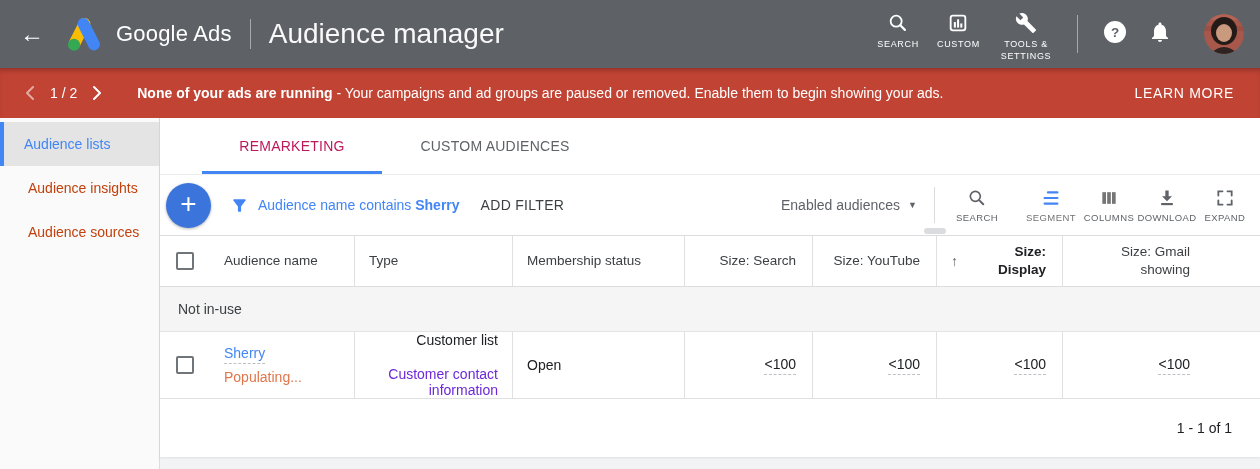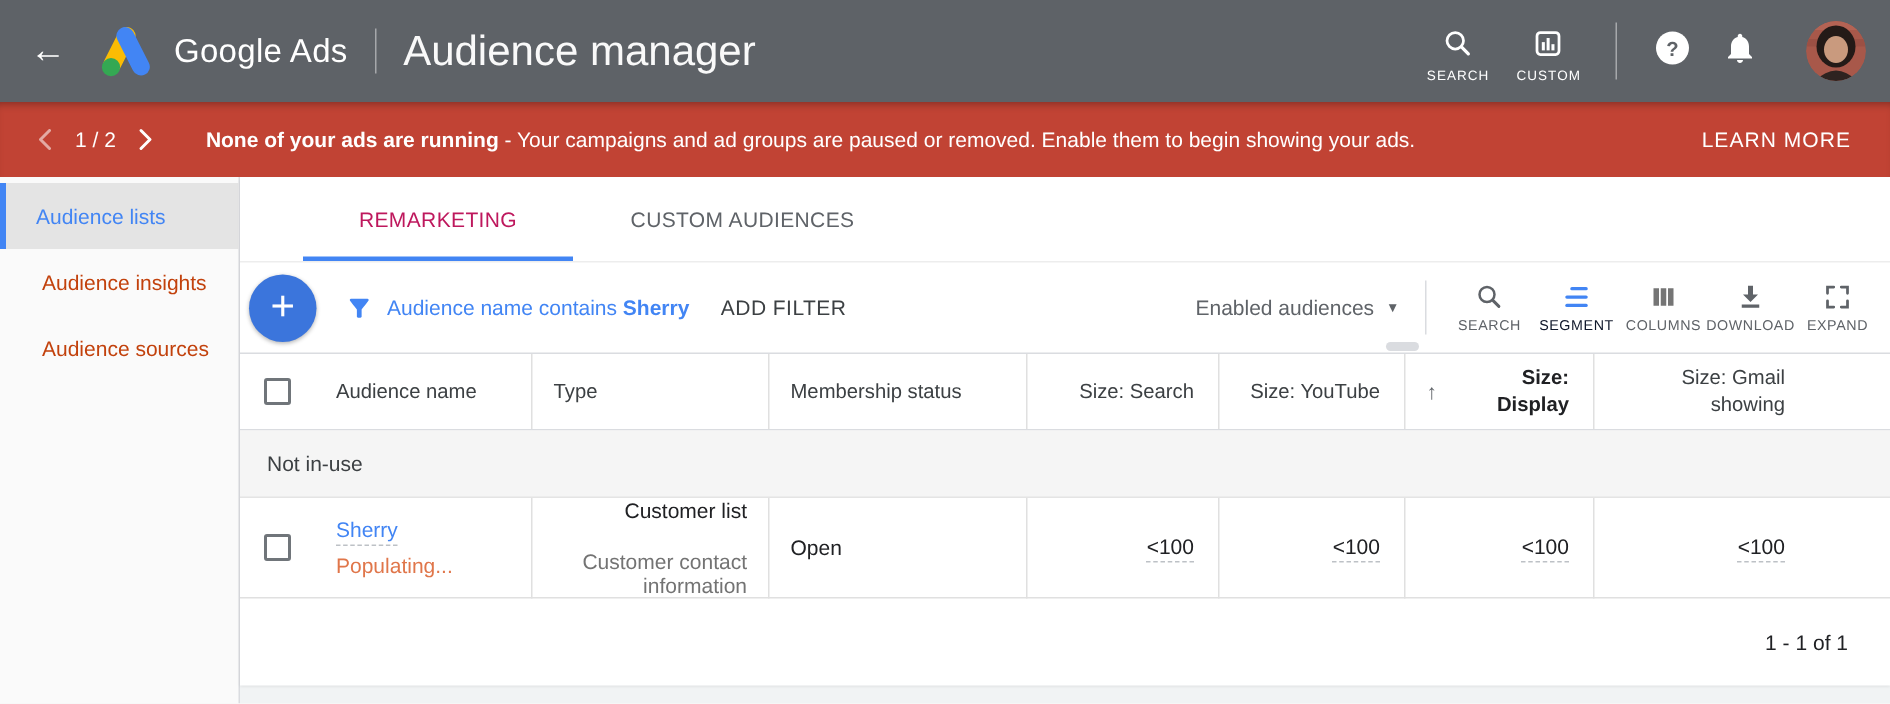--- a/index.html
+++ b/index.html
@@ -57,21 +57,21 @@
   .filter-chip { margin-left:9px; font-size:14px; color:#4285f4; cursor:pointer; white-space:nowrap; }
   .filter-chip b { font-weight:700; }
   .add-filter { margin-left:21px; font-size:14px; font-weight:500; letter-spacing:.3px; color:#3c4043; cursor:pointer; white-space:nowrap; }
   .tb-spacer { flex:1; }
   .aud-dropdown { display:flex; align-items:center; font-size:14px; color:#5f6368; cursor:pointer; white-space:nowrap; }
   .aud-caret { font-size:9px; margin-left:8px; color:#5f6368; }
   .tb-divider { width:1px; height:36px; background:#dadce0; margin:0 13px 0 17px; }
   .icon-btn { width:58px; display:flex; flex-direction:column; align-items:center; cursor:pointer; color:#5f6368; }
   .icon-btn .ic { height:22px; display:flex; align-items:center; }
   .icon-btn .lbl { font-size:9.5px; letter-spacing:.4px; margin-top:3px; font-weight:500; }
-  .icon-btn.active { color:#0f172a; }
+  .icon-btn.active { color:#737373;margin-left:16px; }
   .scroll-thumb { position:absolute; left:764px; top:110px; width:22px; height:6px; border-radius:3px; background:#dadce0; cursor:pointer; }
 
   
   .grid-row { display:grid; grid-template-columns:50px 145px 158px 172px 128px 124px 126px 1fr; }
   .cell { display:flex; align-items:center; padding:0 14px; min-width:0; }
   .cell.sep { border-right:1px solid #e0e0e0;text-align:right; }
   .cell.num { justify-content:flex-end; text-align:right; padding-right:16px; }
   .cell.gmail { padding-right:70px; }
   .thead { height:52px; border-top:1px solid #dadce0; border-bottom:1px solid #dadce0; flex-shrink:0; }
   .thead .cell { font-size:13.5px; color:#3c4043; line-height:1.3; }
@@ -79,21 +79,21 @@
   .sort-arrow { font-weight:400; color:#5f6368; margin-right:7px; font-size:14px; }
   .chk { width:18px; height:18px; border:2px solid #70757a; border-radius:2px; background:#fff; cursor:pointer; flex-shrink:0; }
   .cell.chkcell { justify-content:center; padding:0; }
   .group-row { height:45px; background:#f5f5f5; border-bottom:1px solid #e4e4e4; display:flex; align-items:center; padding-left:18px; font-size:14px; color:#3c4043; flex-shrink:0; }
   .tbody-row { height:67px; border-bottom:1px solid #e0e0e0; font-size:14px; flex-shrink:0; }
   .name-stack { display:flex; flex-direction:column; align-items:flex-start; }
   .row-link { color:#4285f4; border-bottom:1px dashed #bdc1c6; padding-bottom:2px; cursor:pointer; }
   .row-status { color:#e0764a; margin-top:5px; }
   .type-stack { line-height:1.18; }
   .type-main { color:#202124; }
-  .type-detail { color:#737373; margin-top:17px; }
+  .type-detail { color:#6d28d9; margin-top:17px; }
   .dashed-val { border-bottom:1px dashed #bdc1c6; padding-bottom:2px; }
   .tfoot { flex:1; display:flex; align-items:center; justify-content:flex-end; padding-right:28px; font-size:14px; font-weight:500; color:#202124; }
   .page-bottom-gap { height:12px; background:#f1f3f4; }
 </style>
 </head>
 <body>
 
 <div class="screen">
 
   <div class="appbar">
@@ -124,20 +124,28 @@
         <span>
           <svg width="22" height="22" viewBox="0 0 24 24" fill="none">
             <rect x="4" y="4" width="16" height="16" rx="2.5" stroke="#fff" stroke-width="2"></rect>
             <rect x="7.5" y="11" width="2.2" height="6" fill="#fff"></rect>
             <rect x="11" y="8" width="2.2" height="9" fill="#fff"></rect>
             <rect x="14.5" y="12.5" width="2.2" height="4.5" fill="#fff"></rect>
           </svg>
         </span>
         <span class="nav-label">CUSTOM</span>
       </div>
+      <div class="nav-btn">
+        <span>
+          <svg width="22" height="22" viewBox="0 0 24 24">
+            <path fill="#fff" d="M22.7 19l-9.1-9.1c.9-2.3.4-5-1.5-6.9-2-2-5-2.4-7.4-1.3L9 6 6 9 1.6 4.7C.4 7.1.9 10.1 2.9 12.1c1.9 1.9 4.6 2.4 6.9 1.5l9.1 9.1c.4.4 1 .4 1.4 0l2.3-2.3c.5-.4.5-1.1.1-1.4z"></path>
+          </svg>
+        </span>
+        <span class="nav-label">TOOLS &amp; SETTINGS</span>
+      </div>
     </div>
 
     <div class="appbar-divider2"></div>
 
     <div class="round-btn">
       <span>
         <svg width="26" height="26" viewBox="0 0 26 26">
           <circle cx="13" cy="13" r="11" fill="#fff"></circle>
           <text x="13" y="18" text-anchor="middle" font-size="13.5" font-weight="bold" fill="#5e6267" font-family="Liberation Sans, sans-serif">?</text>
         </svg>

